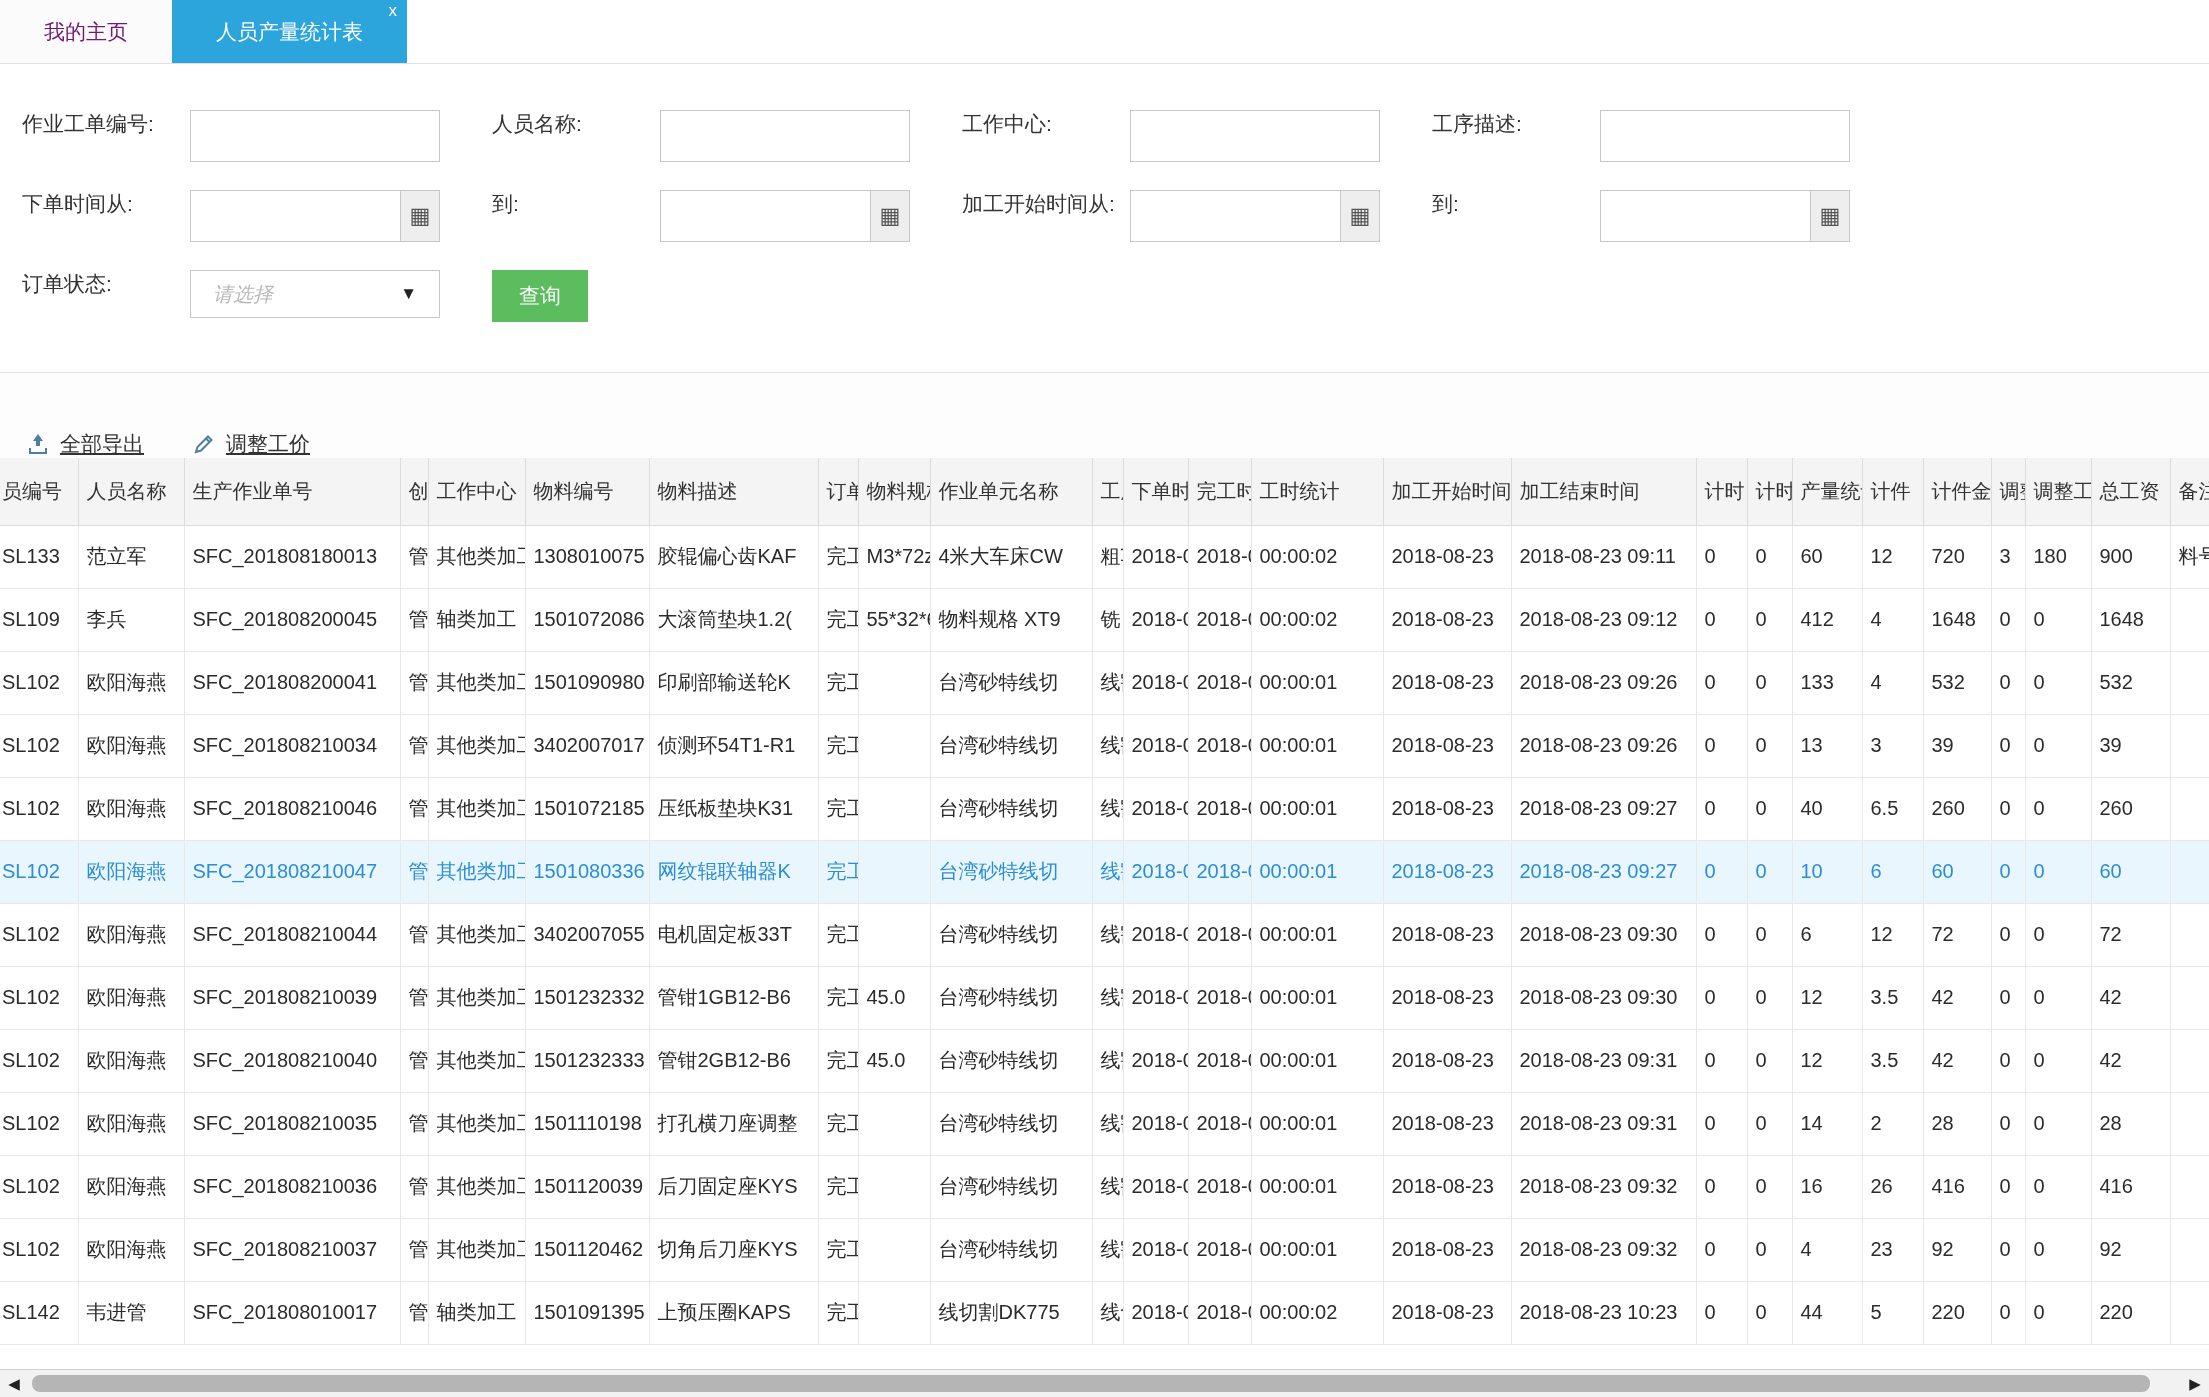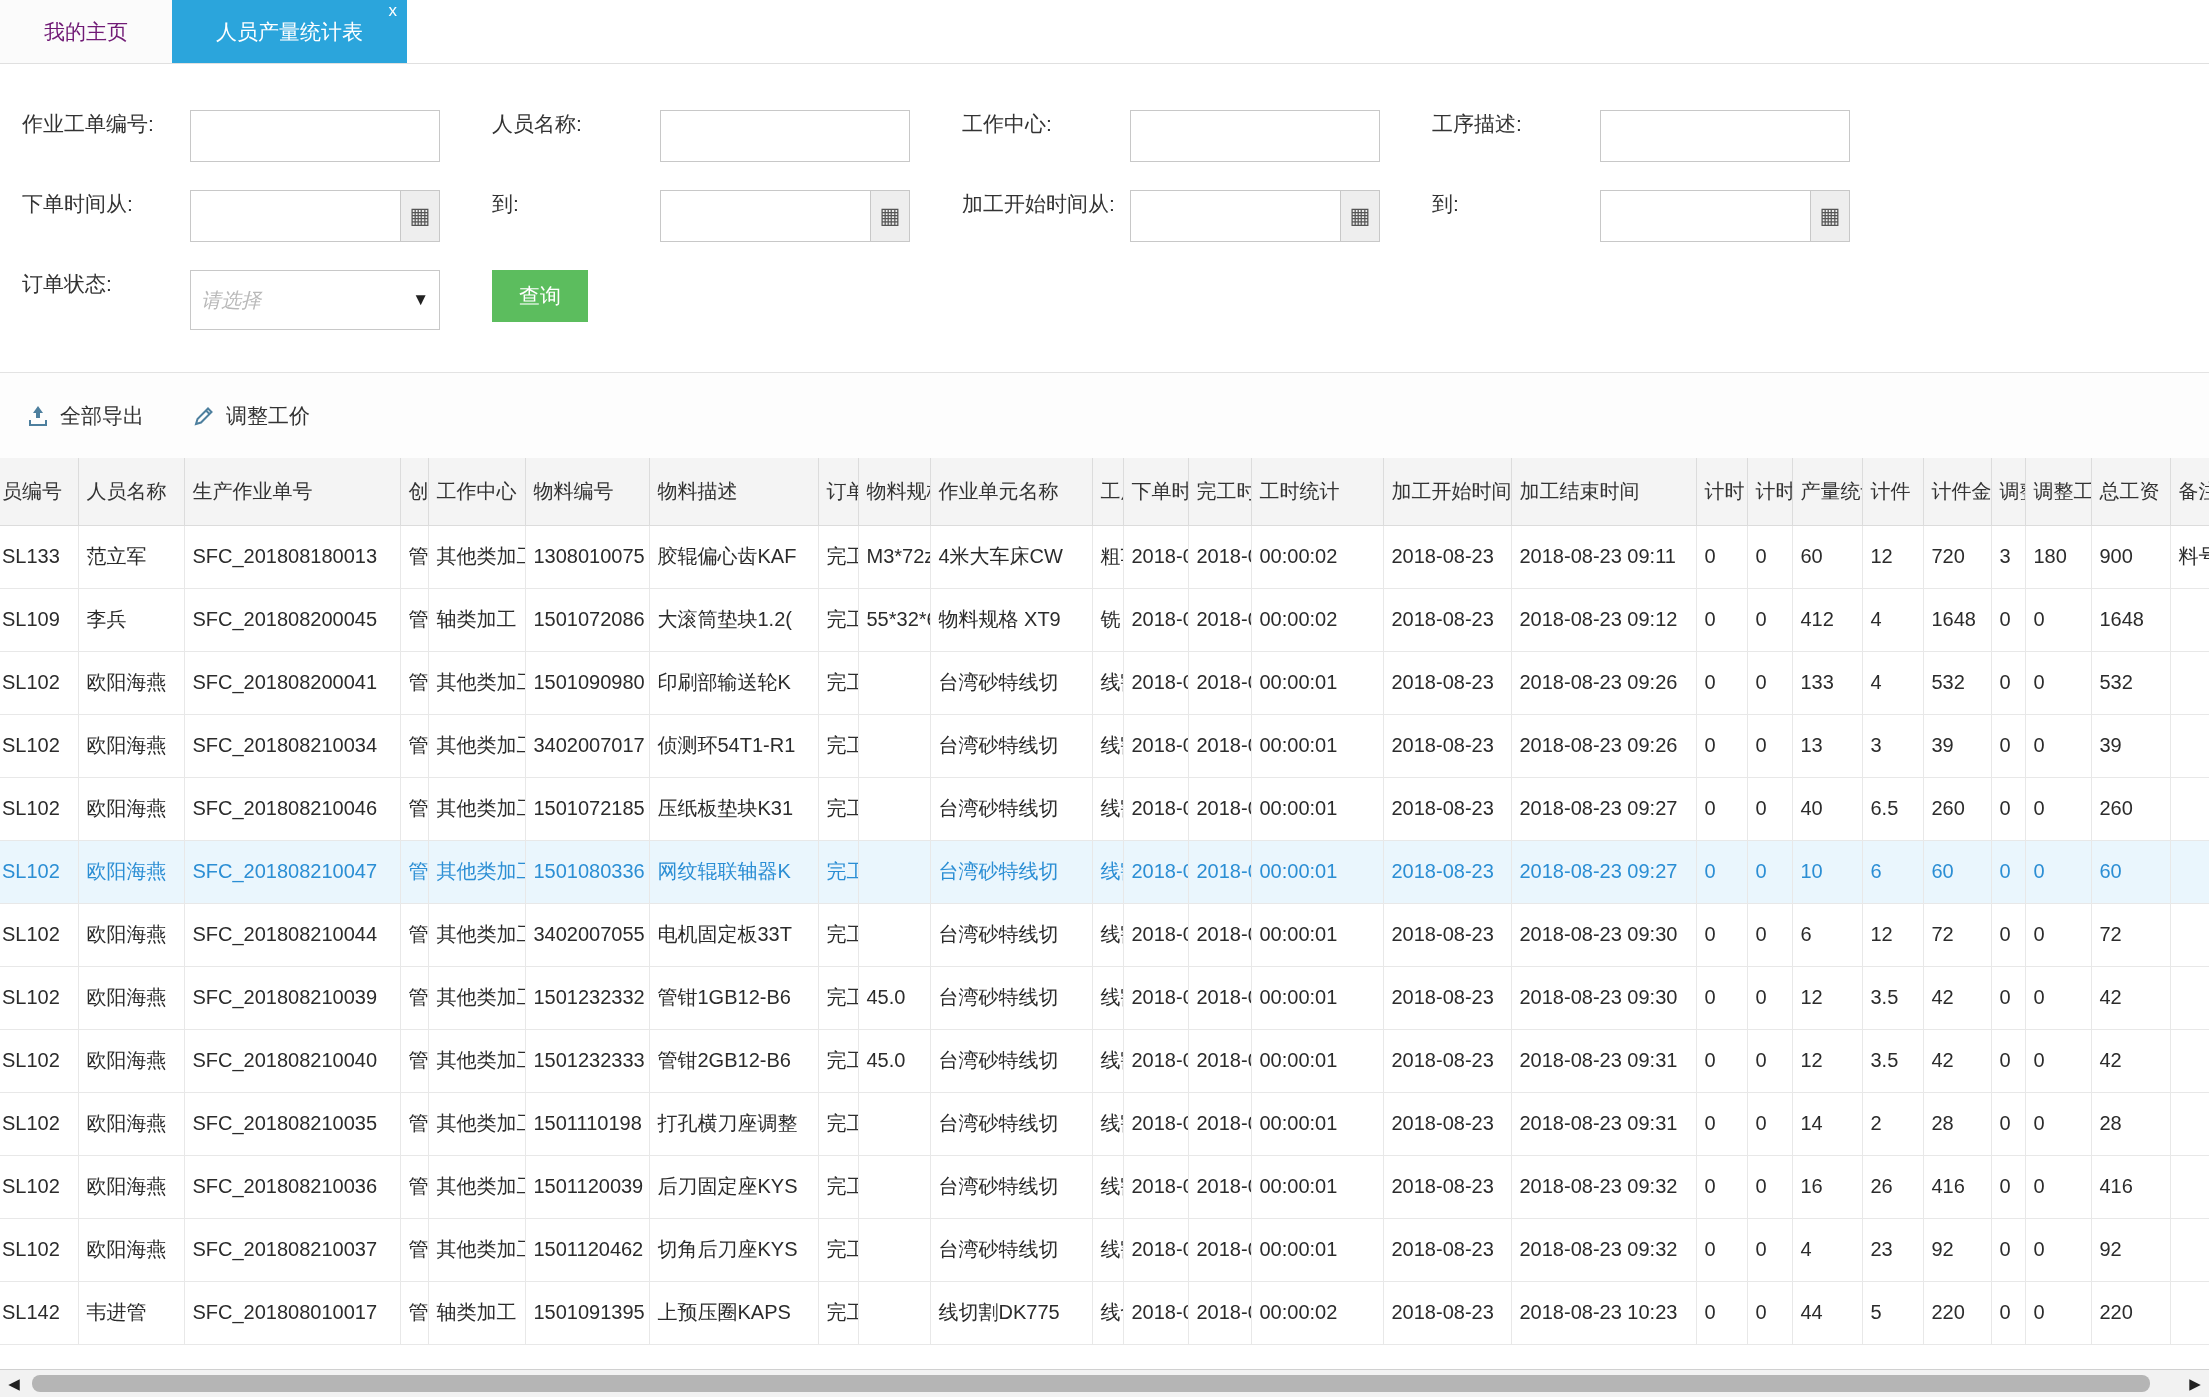--- a/index.html
+++ b/index.html
@@ -16,30 +16,30 @@
 
   
   .filters { padding:46px 0 22px 0; background:#fff; }
   .f-row { display:flex; align-items:flex-start; height:80px; padding-left:22px; }
   .f-label { width:168px; font-size:21px; color:#333; flex:0 0 168px; }
   .f-field { width:250px; flex:0 0 250px; margin-right:52px; height:52px; display:flex; }
   .f-input { width:100%; height:52px; border:1px solid #c8c8c8; outline:none; font-size:20px; padding:0 8px; }
   .f-field.date .f-input { border-right:none; flex:1; }
   .cal { width:40px; height:52px; background:#eeeeee; border:1px solid #c8c8c8;
     display:flex; align-items:center; justify-content:center; font-size:22px; color:#555; cursor:pointer; }
-  .f-select { width:250px; height:60px; border:1px solid #c8c8c8; display:flex;
-    align-items:center; justify-content:space-between; padding:0 10px; cursor:pointer; background:#fff;gap:22px; }
+  .f-select { width:250px; height:48px; border:1px solid #c8c8c8; display:flex;
+    align-items:center; justify-content:space-between; padding:0 22px; cursor:pointer; background:#fff;gap:22px; }
   .f-select .ph { color:#b9b9b9; font-style:italic; font-size:20px; }
   .f-select .arrow { font-size:17px; color:#222; }
   .btn-search { width:96px; height:52px; background:var(--green,#5cbd5e); color:#fff;
     border:none; border-radius:0; font-size:21px; cursor:pointer; }
 
   
-  .toolbar { height:86px; border-top:1px solid #e3e3e3; display:flex; align-items:center;
-    padding-left:26px; gap:48px; background:#fdfdfd; }
+  .toolbar { height:86px; border-top:1px solid #e3e3e3; display:flex; align-items:flex-end;
+    padding-left:26px; gap:48px; background:#fdfdfd;text-decoration:underline; }
   .tool-btn { display:flex; align-items:center; gap:10px; font-size:21px; color:#333; cursor:pointer; }
   .tool-btn svg { display:block; }
 
   
   .grid-wrap { width:2209px; overflow:hidden; }
   table { table-layout:fixed; border-collapse:collapse; width:2211px; }
   th, td { height:63px; padding:0 4px 0 8px; font-size:20px; white-space:nowrap;
     overflow:hidden; text-align:left; font-weight:400; }
   th { height:67px; background:#f4f4f4; color:#333; border:1px solid #dcdcdc; border-top:none; }
   td { color:#2b2b2b; border:1px solid #e8e8e8; background:#fff; }

